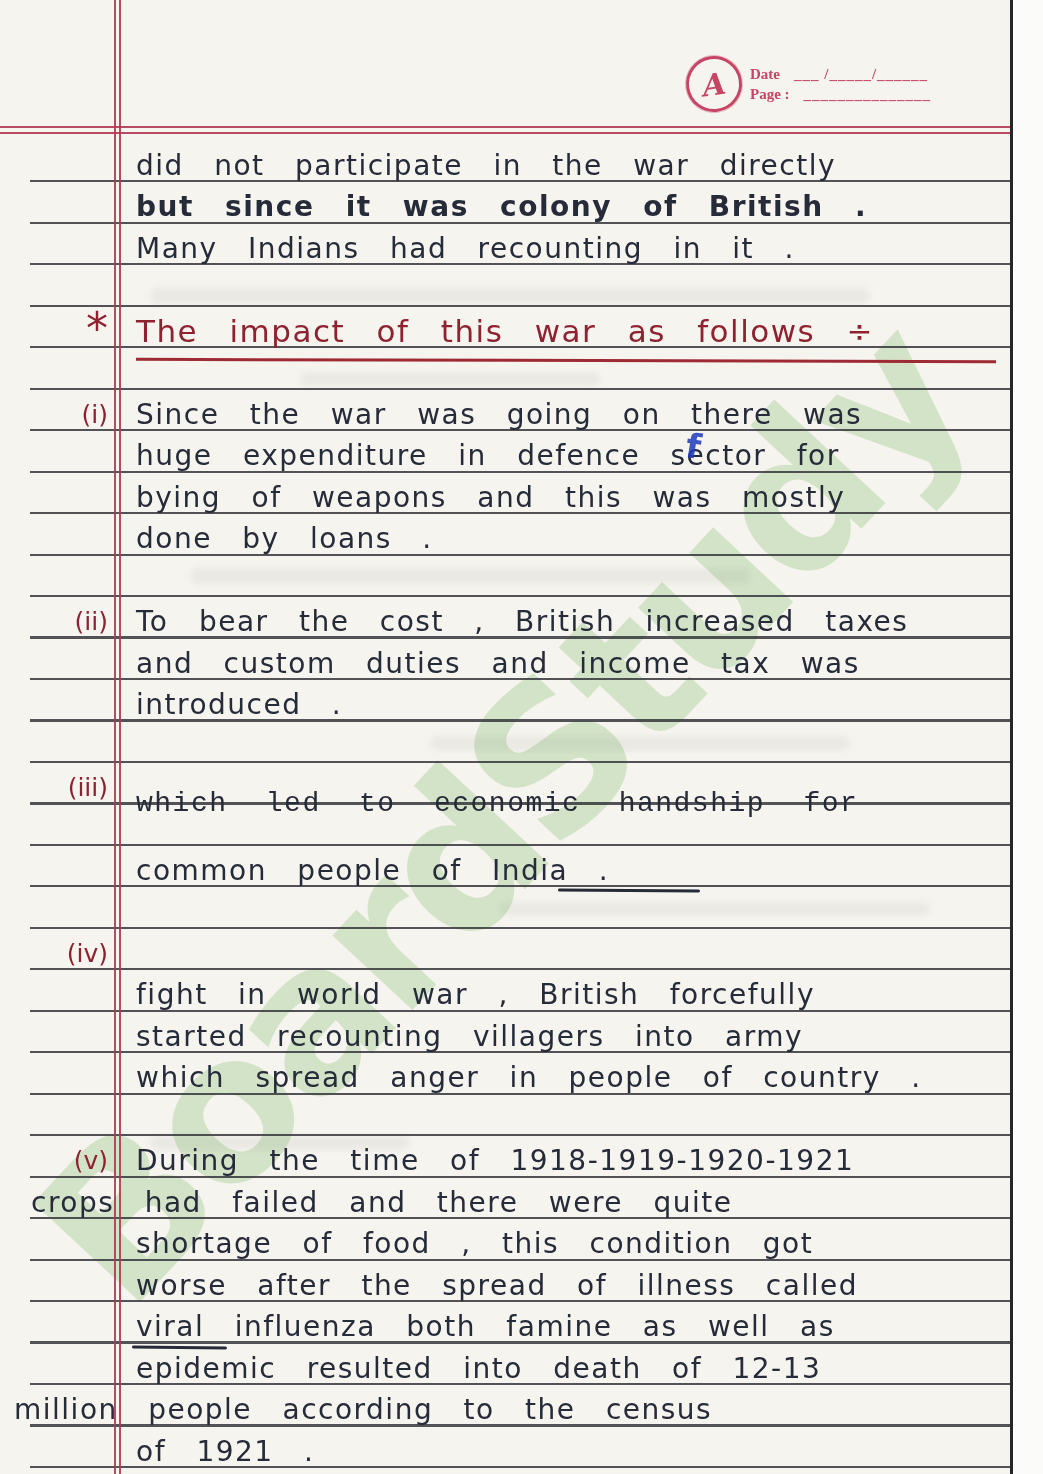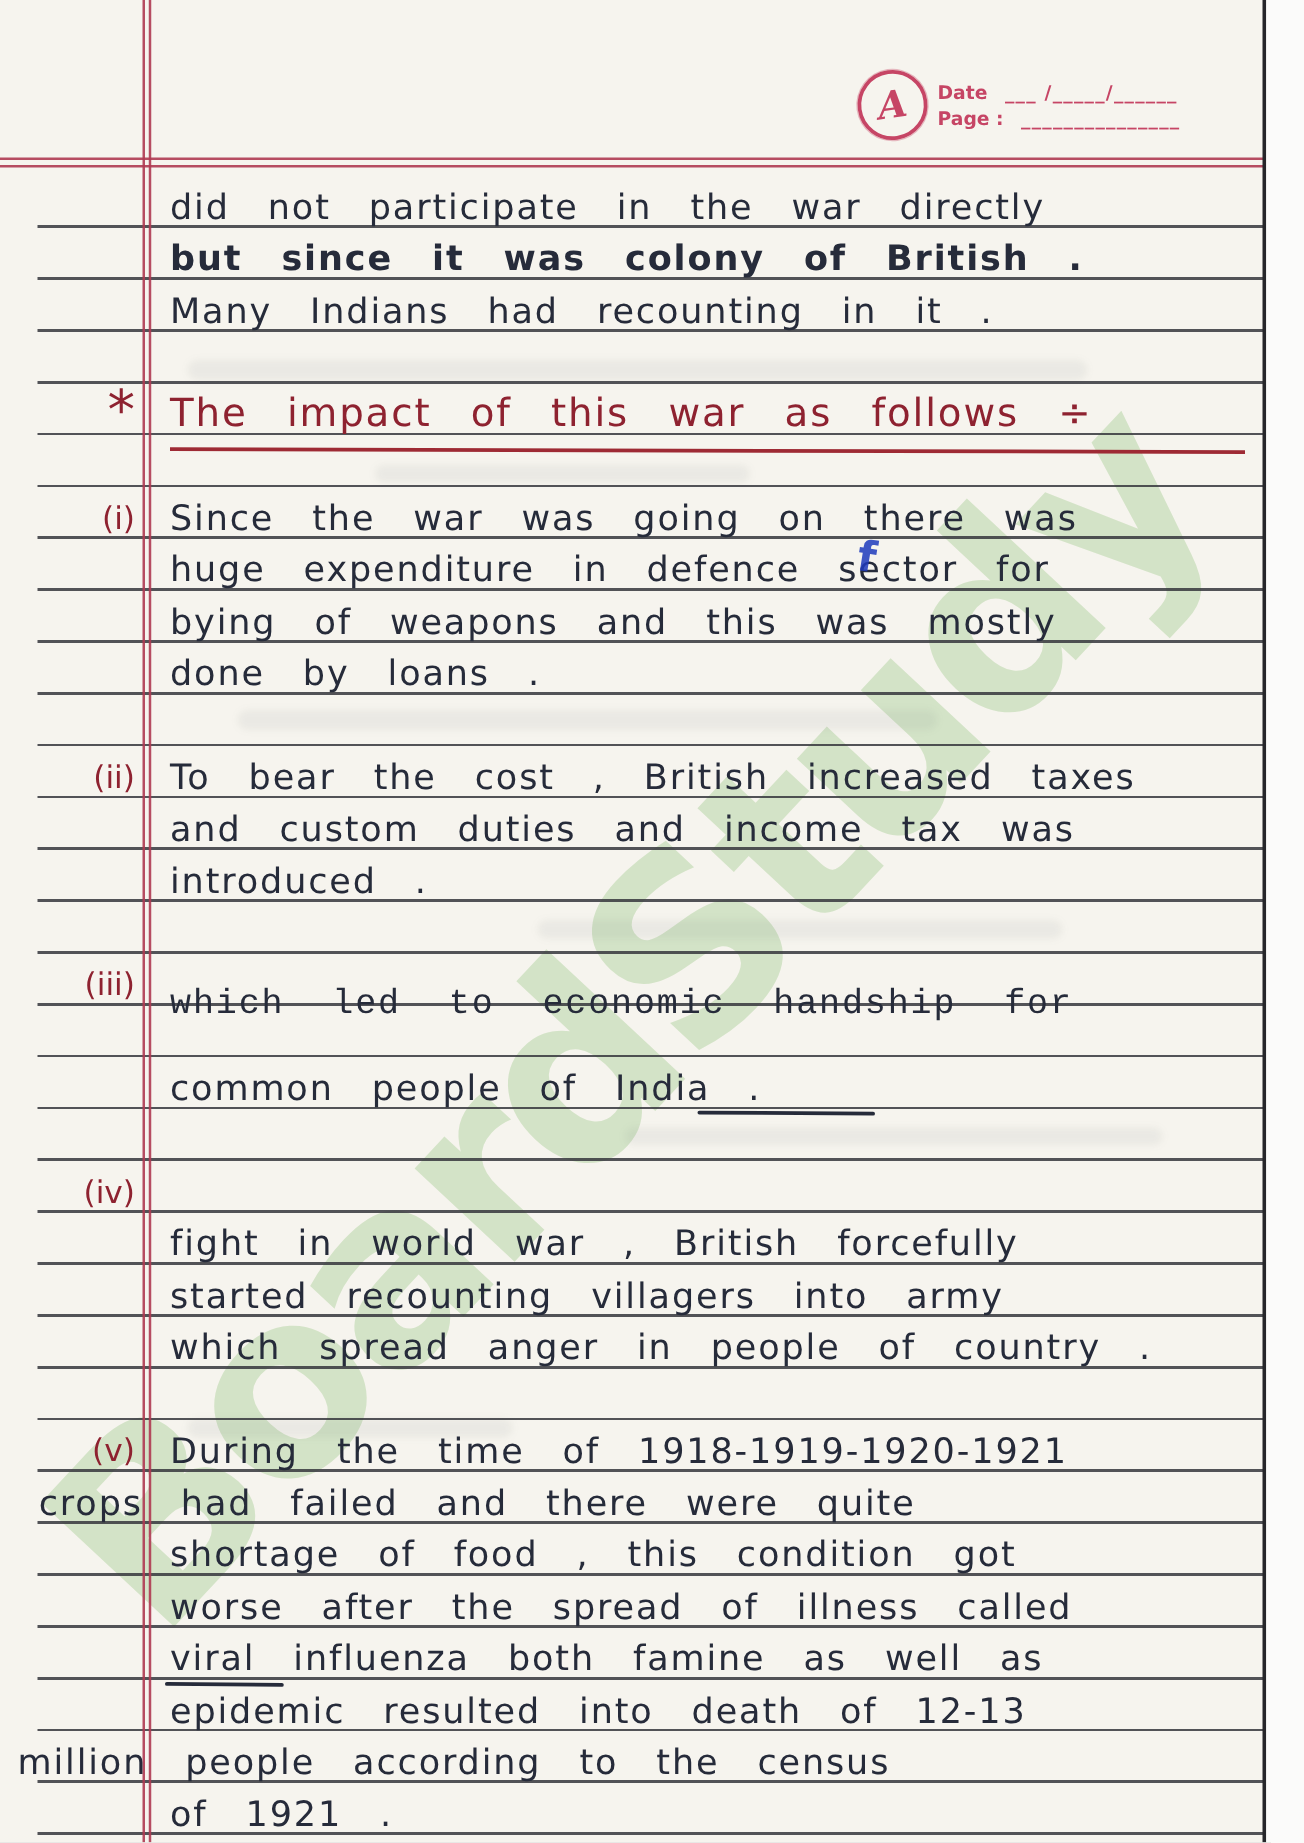--- a/index.html
+++ b/index.html
@@ -46,21 +46,21 @@
   
   .stamp { position:absolute; left:686px; top:56px; display:flex; align-items:center; color:#c64565; }
   .stamp-logo {
     width:50px; height:50px; border:3px solid #c64565; border-radius:50%;
     display:flex; align-items:center; justify-content:center;
     font-family:"DejaVu Serif", serif; font-style:italic; font-weight:bold;
     font-size:30px; box-shadow:0 0 0 1px rgba(198,69,101,.35);
     transform:rotate(-8deg); flex:0 0 auto;
   }
   .stamp-text { margin-left:8px; font-size:15px; font-weight:bold; }
-  .stamp-row { display:flex; align-items:baseline; margin:3px 0; white-space:pre; }
+  .stamp-row { display:flex; align-items:baseline; margin:3px 0; white-space:pre;font-family:Liberation Serif, serif; }
   .stamp-row .value { margin-left:14px; letter-spacing:1px; }
 
   
   .hw-row {
     position:absolute; left:0; width:980px; height:41px;
     padding-left:136px; box-sizing:border-box;
     font-size:28px; line-height:41px; color:#262b3a;
     letter-spacing:1.5px; word-spacing:20px;
     white-space:nowrap; overflow:hidden;
   }

